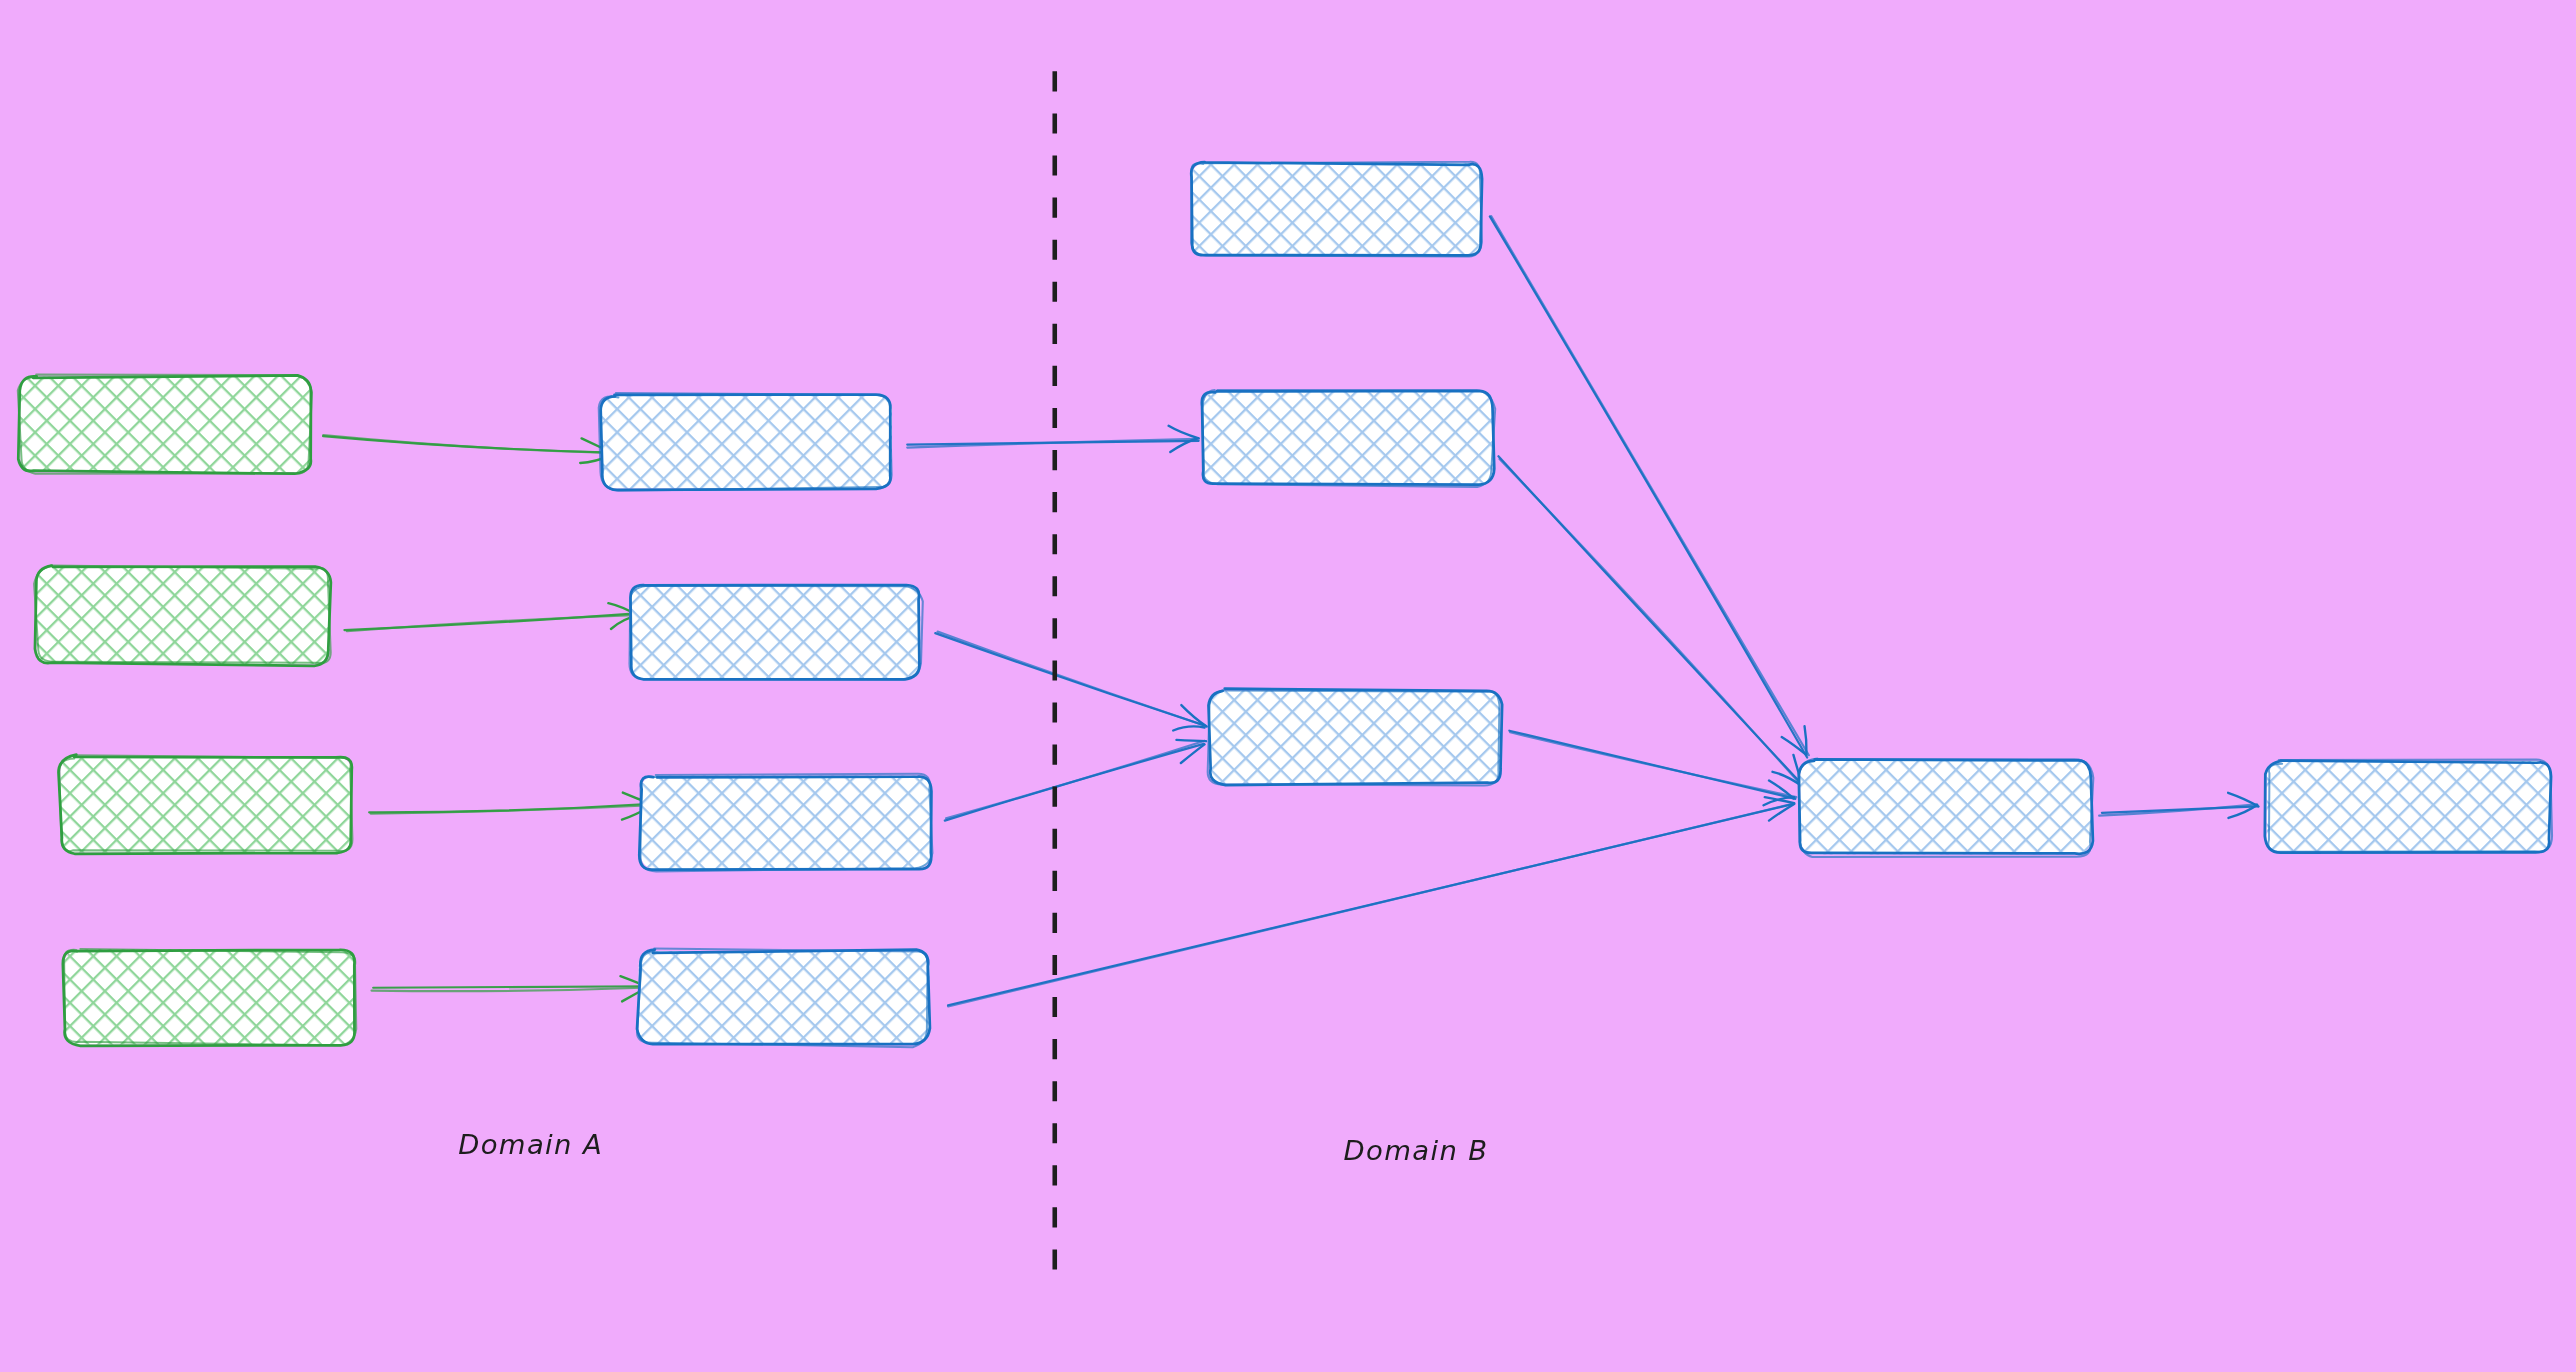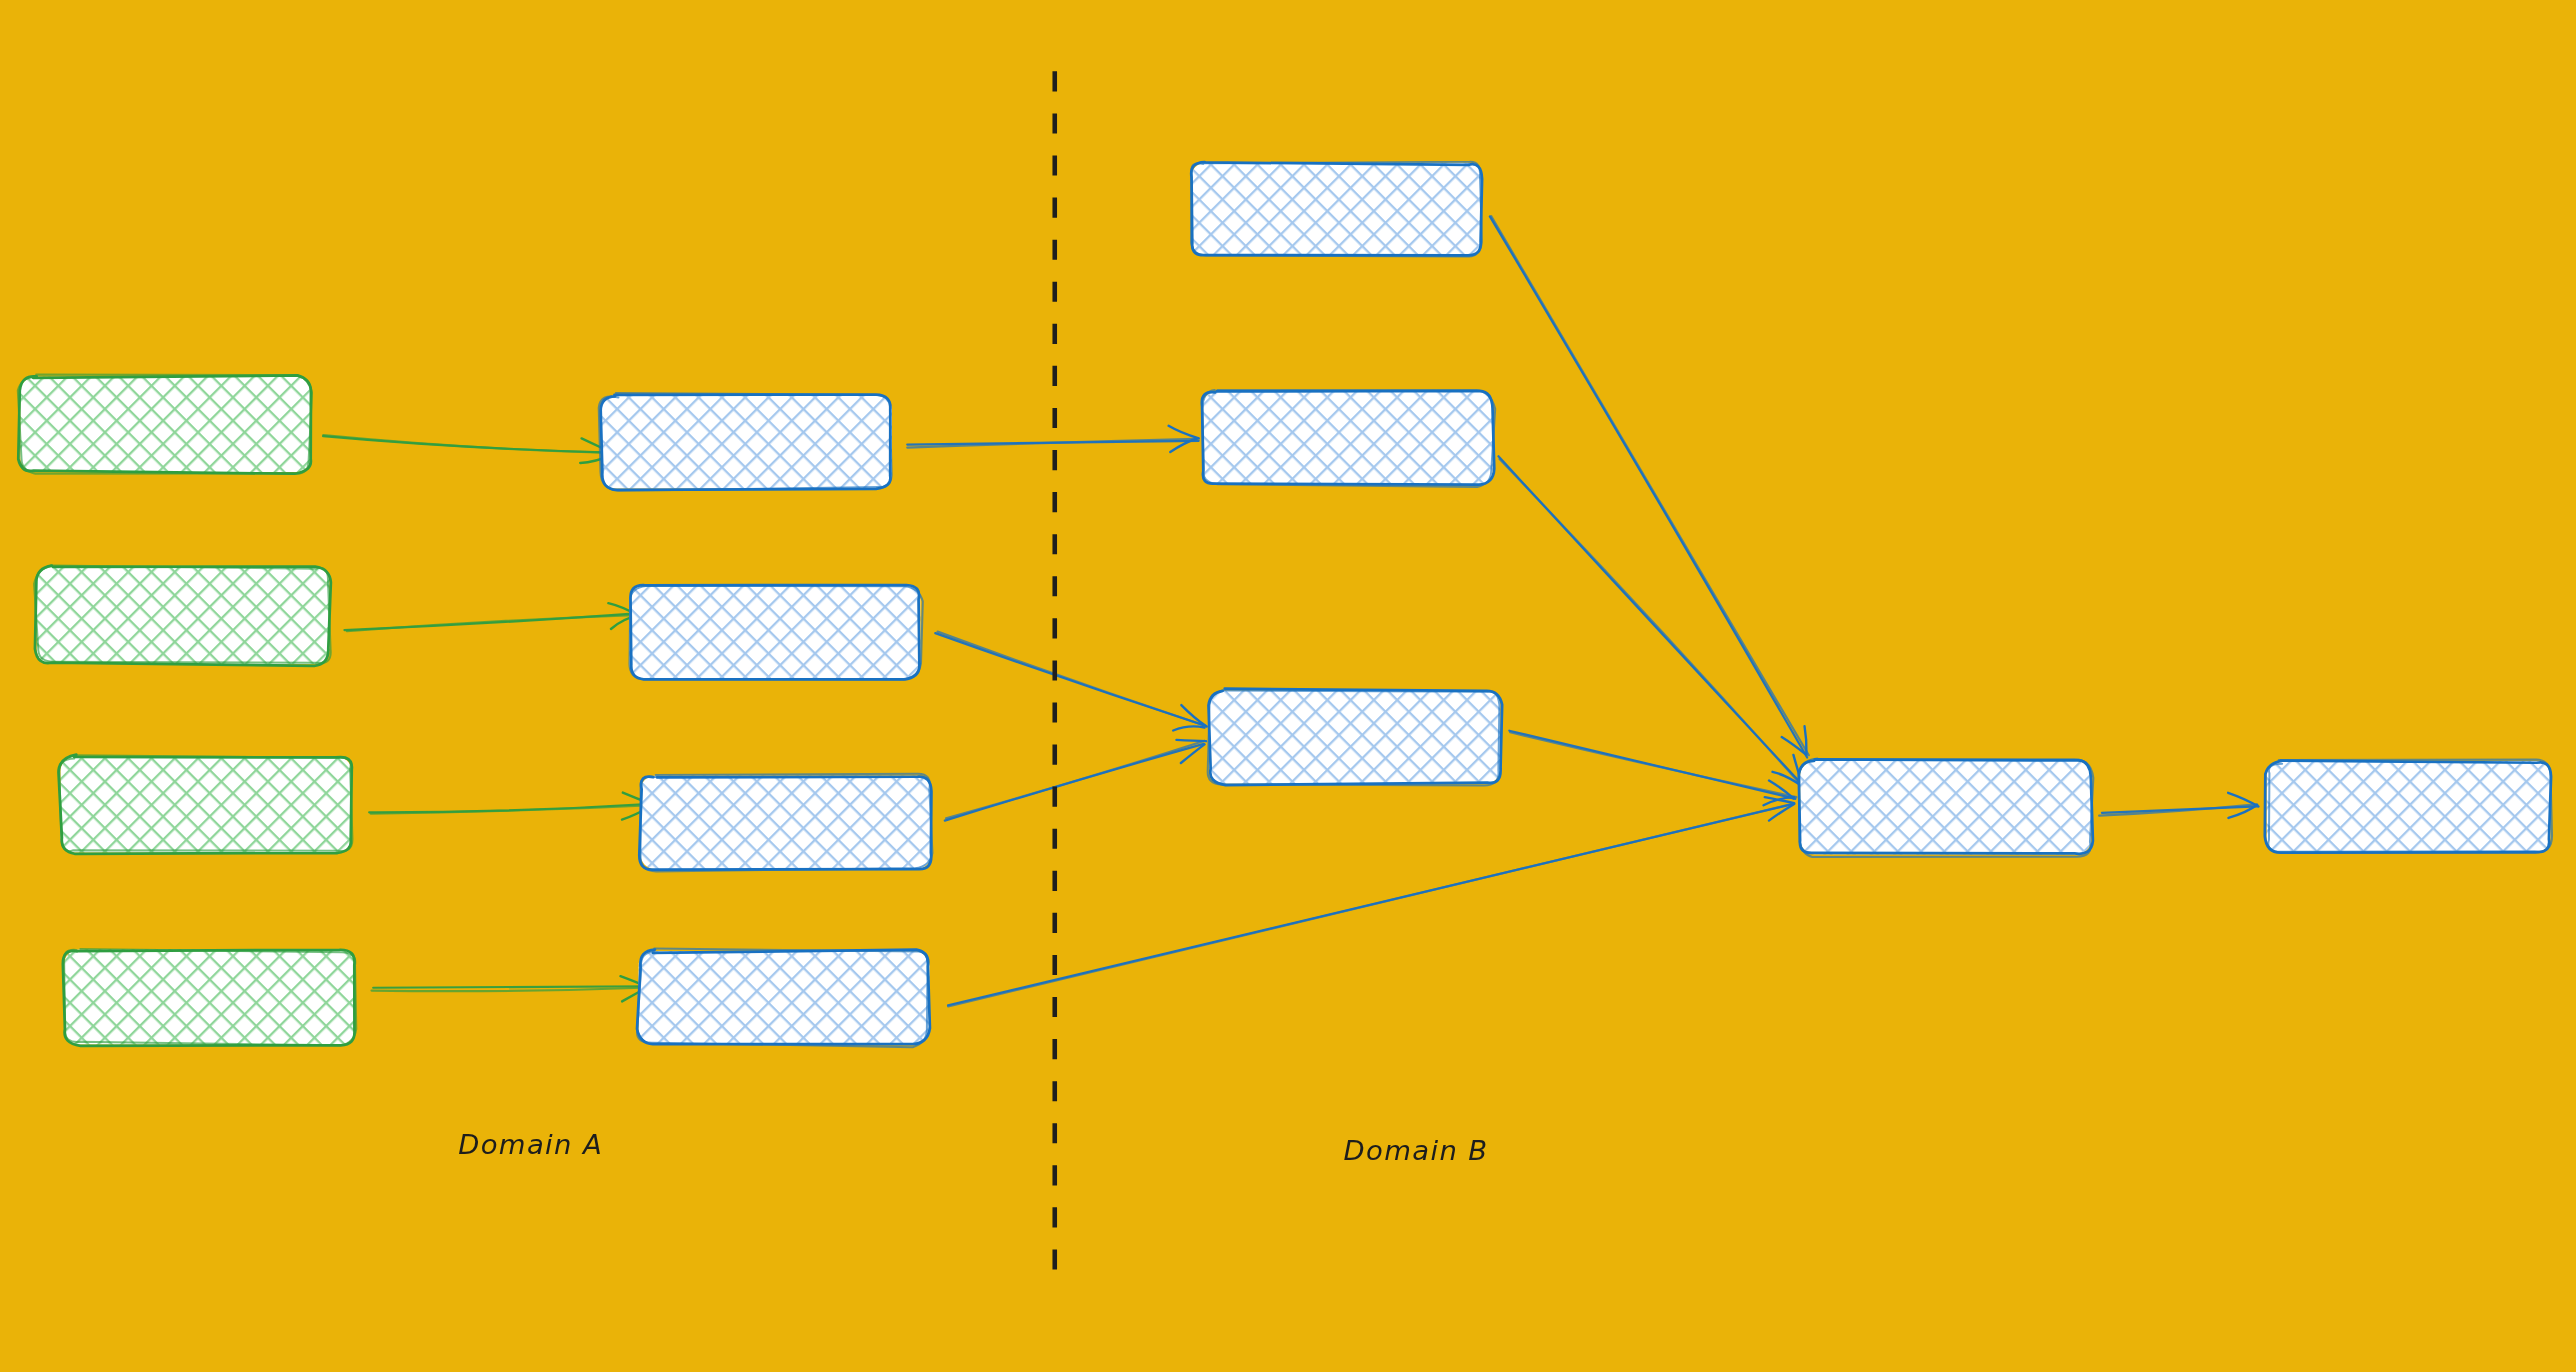--- a/index.html
+++ b/index.html
@@ -11,21 +11,21 @@
   body {
     width: 2576px;
     height: 1372px;
     overflow: hidden;
     font-family: "DejaVu Sans", sans-serif;
   }
   #canvas-root {
     position: relative;
     width: 2576px;
     height: 1372px;
-    background: #eab308;
+    background: #f0abfc;
   }
   #diagram-svg {
     display: block;
     width: 2576px;
     height: 1372px;
   }
   .domain-label {
     font-family: "DejaVu Sans", sans-serif;
     font-size: 30px;
     font-style: italic;

